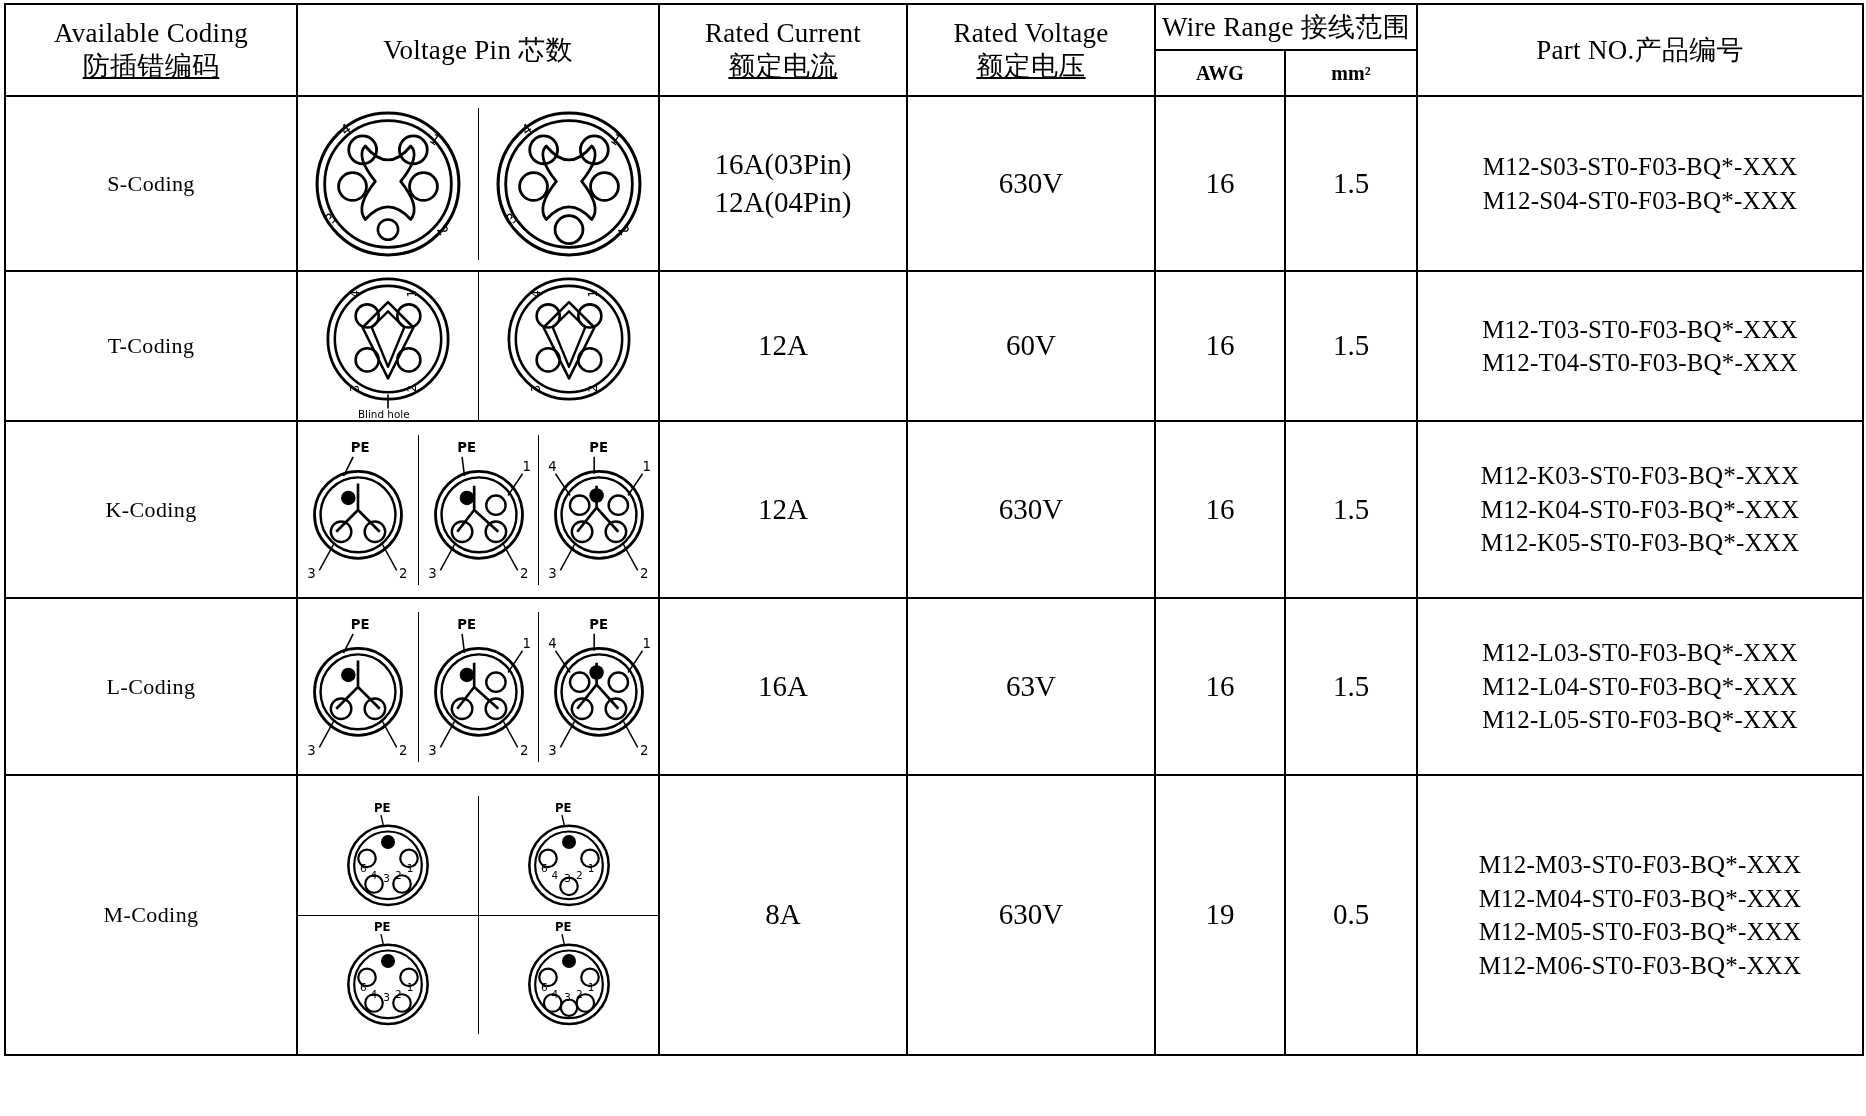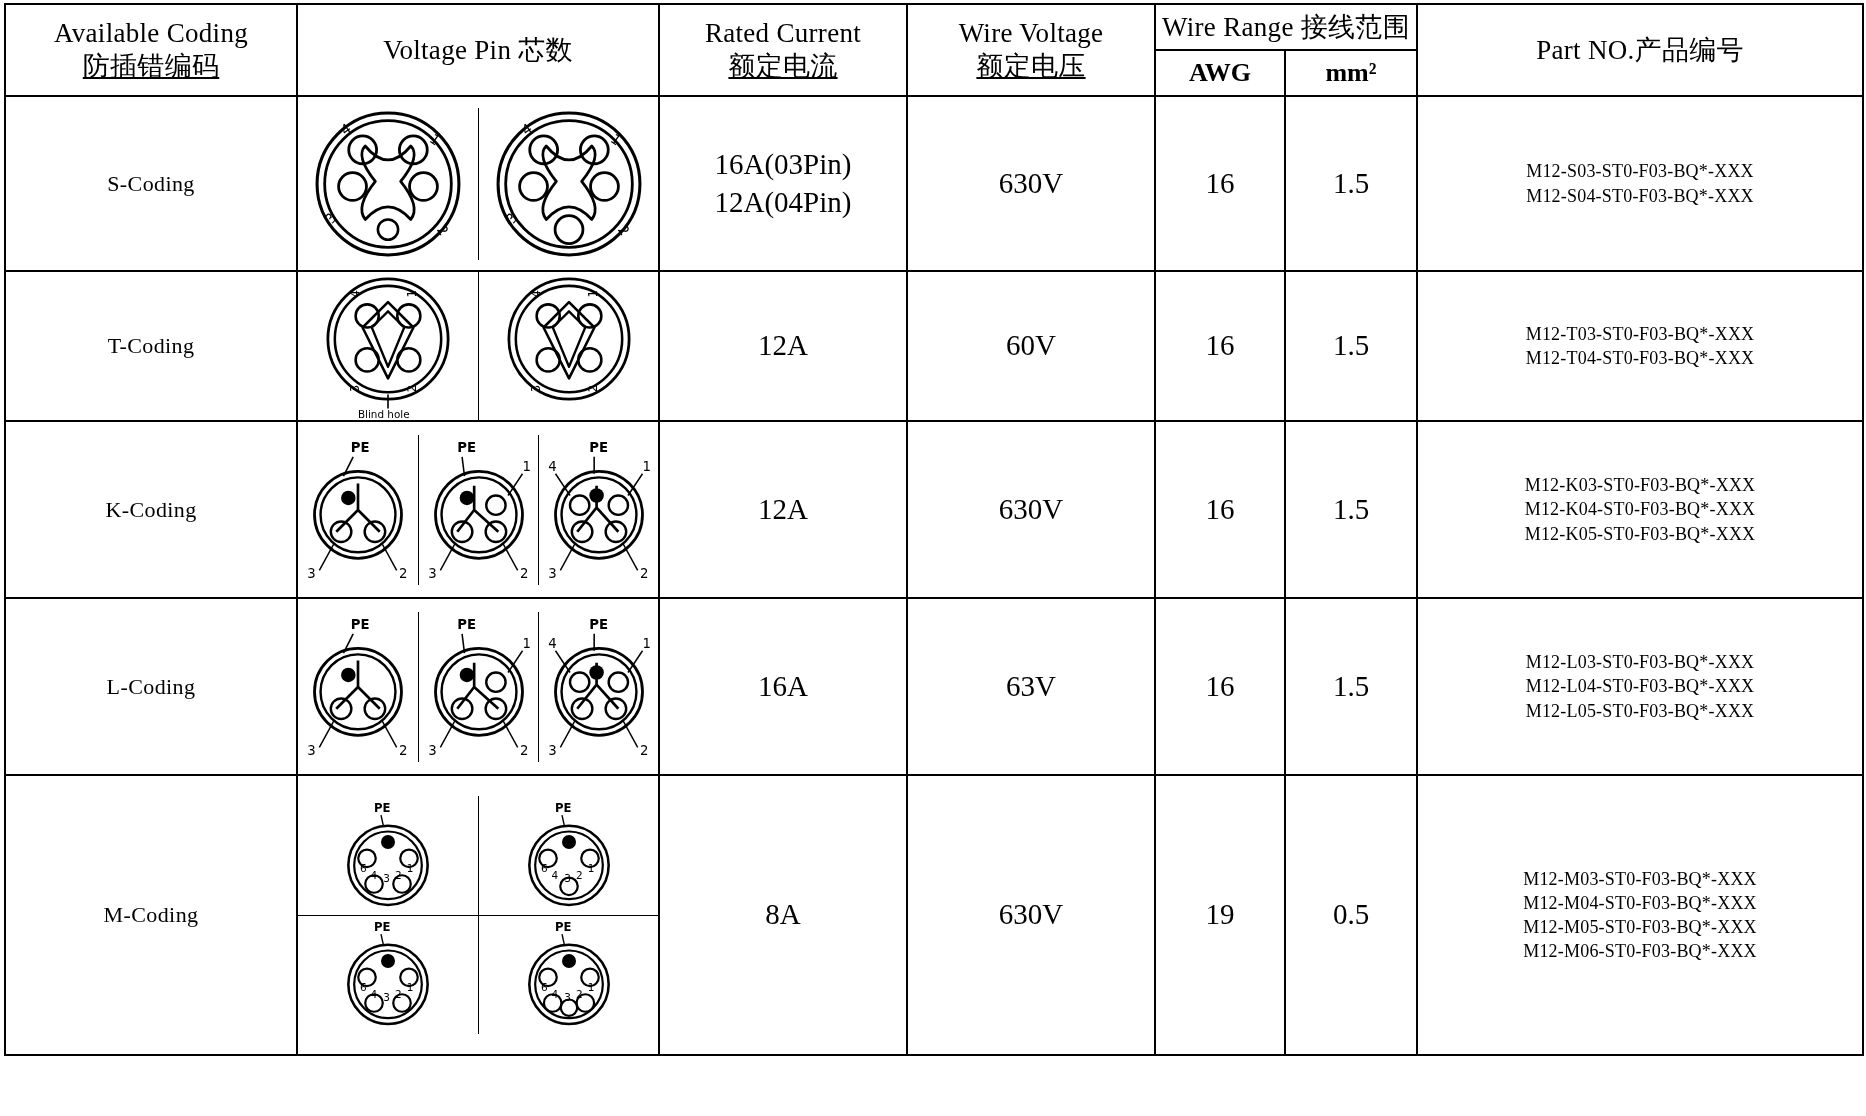--- a/index.html
+++ b/index.html
@@ -33,31 +33,31 @@
     vertical-align: middle;
     padding: 0;
   }
   .hdr {
     font-size: 27px;
     line-height: 1.22;
     font-weight: normal;
     letter-spacing: 0.3px;
   }
   .hdr .cn { display: block; text-decoration: underline; }
-  .subhdr { font-size: 26px; }
+  .subhdr { font-size: 20px; }
   .coding-name {
     font-size: 22px;
     letter-spacing: 0.4px;
   }
   .val {
     font-size: 29px;
     line-height: 1.3;
   }
   .partno {
-    font-size: 18px;
+    font-size: 25px;
     line-height: 1.34;
     letter-spacing: 0.2px;
     white-space: nowrap;
   }
   
   col.c-coding  { width: 292px; }
   col.c-pins    { width: 362px; }
   col.c-current { width: 248px; }
   col.c-voltage { width: 248px; }
   col.c-awg     { width: 130px; }
@@ -105,21 +105,21 @@
       <th rowspan="2" class="hdr">
         <span>Available  Coding</span>
         <span class="cn">防插错编码</span>
       </th>
       <th rowspan="2" class="hdr">Voltage Pin 芯数</th>
       <th rowspan="2" class="hdr">
         <span>Rated Current</span>
         <span class="cn">额定电流</span>
       </th>
       <th rowspan="2" class="hdr">
-        <span>Wire Voltage</span>
+        <span>Rated Voltage</span>
         <span class="cn">额定电压</span>
       </th>
       <th colspan="2" class="hdr" style="height:44px">Wire Range 接线范围</th>
       <th rowspan="2" class="hdr">Part NO.产品编号</th>
     </tr>
     <tr>
       <th class="subhdr" style="height:44px">AWG</th>
       <th class="subhdr">mm²</th>
     </tr>
   </thead>

